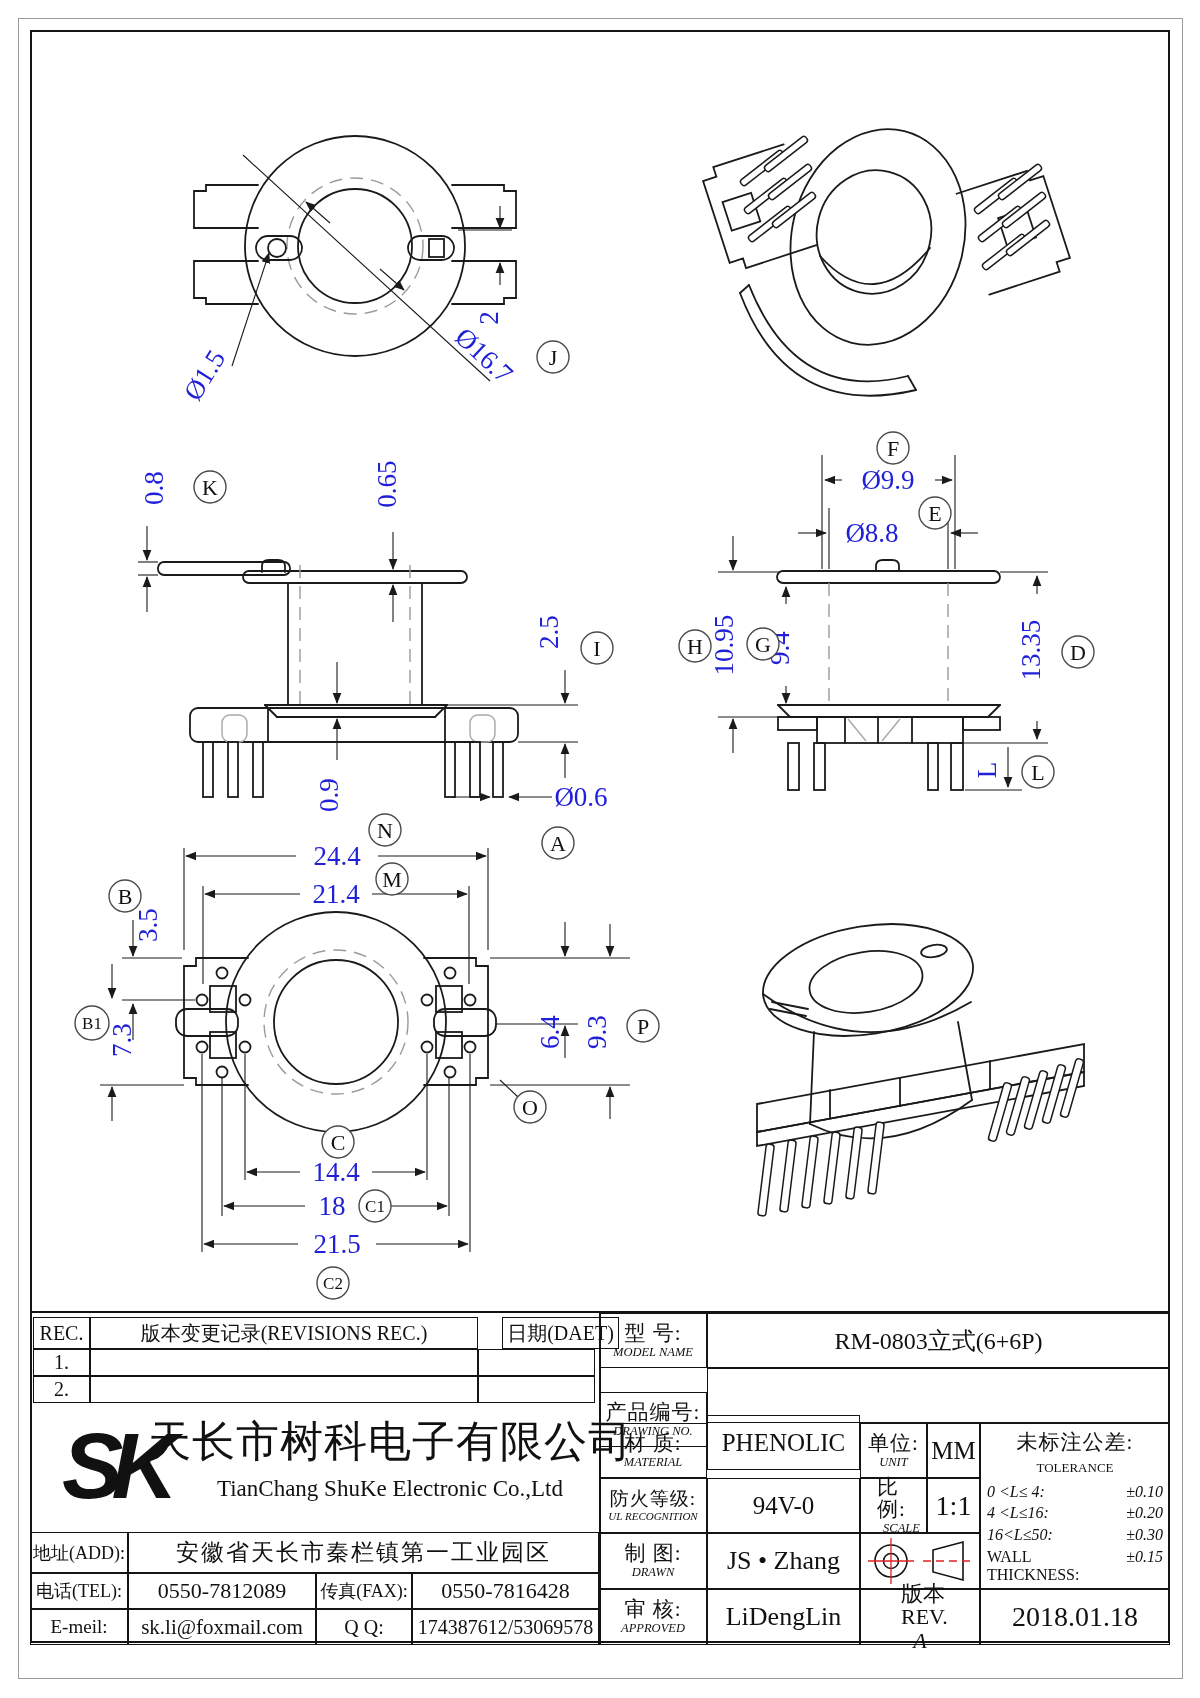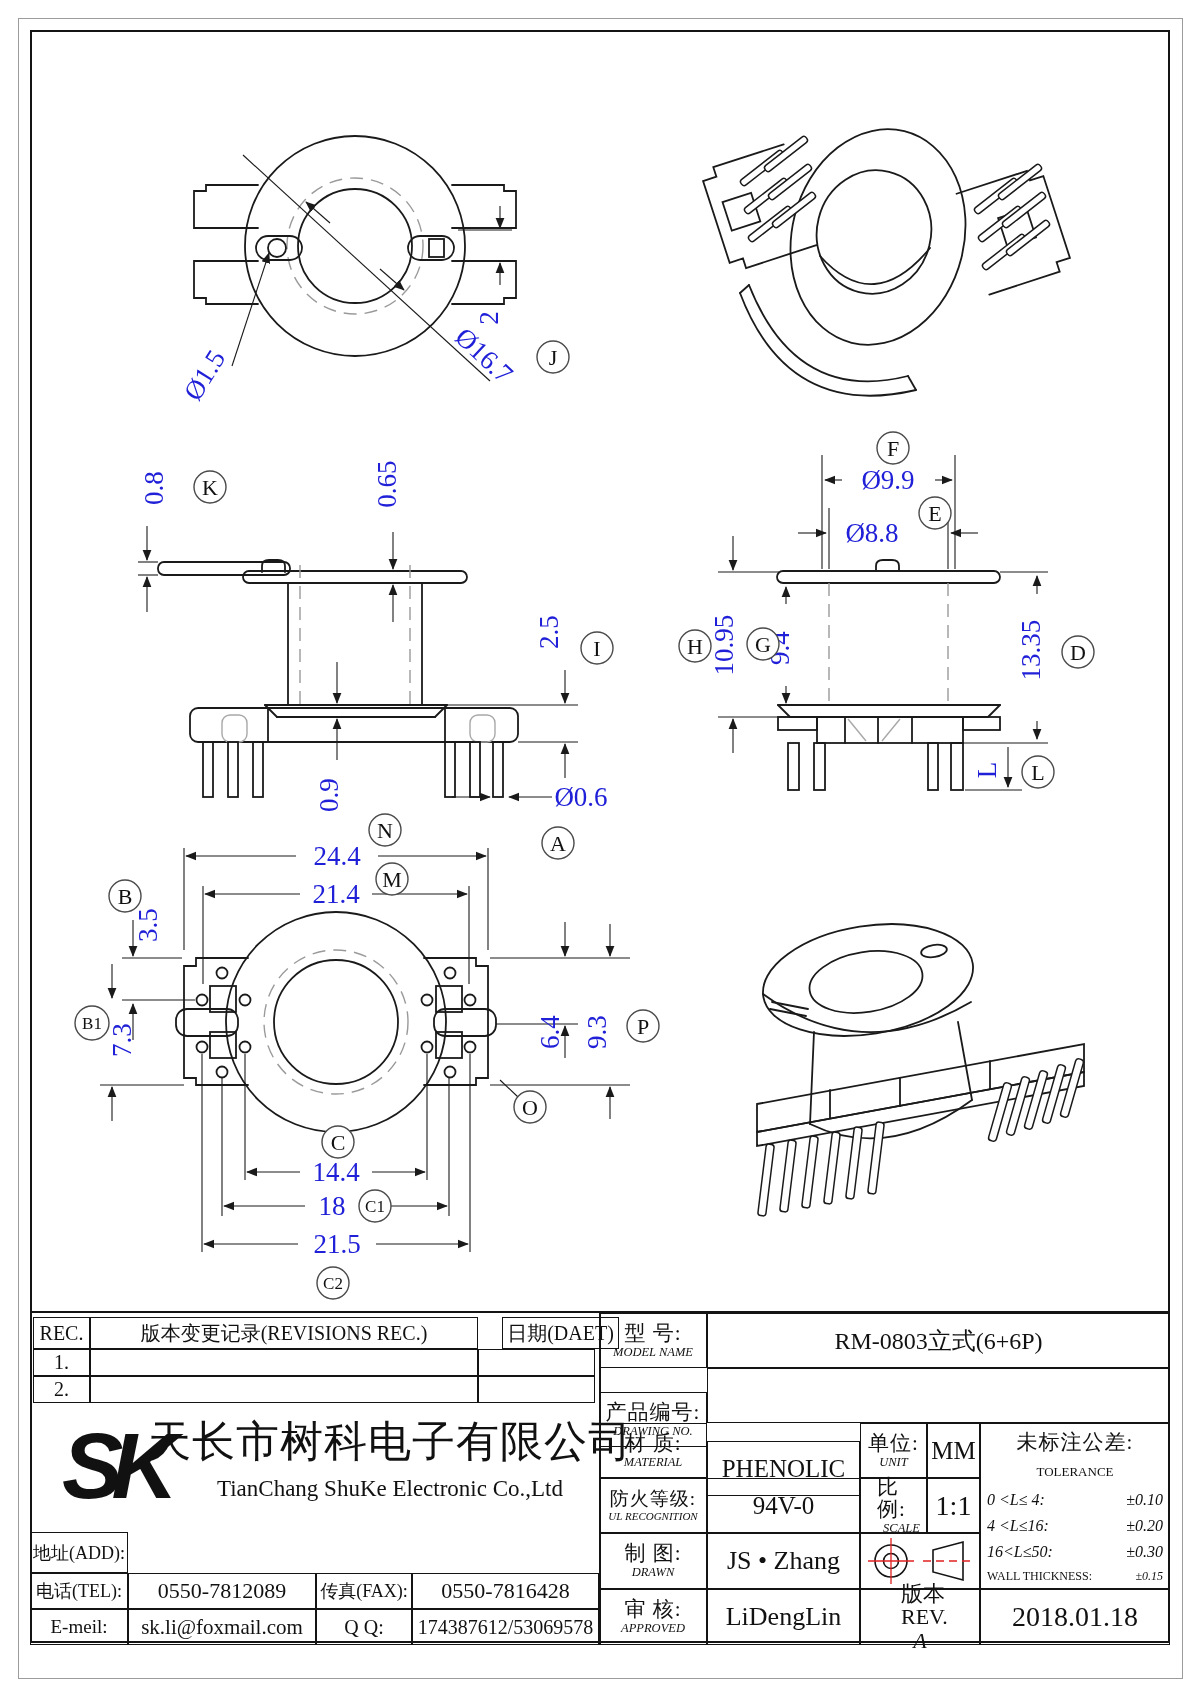--- a/index.html
+++ b/index.html
@@ -400,20 +400,21 @@
       <div class="cell" style="left:448px;top:63px;width:117px;height:27px;"></div>
     </div>
 
     <div>
       <div class="noborder" style="position:absolute;left:14px;top:98px;width:140px;height:110px;display:flex;align-items:center;justify-content:center;font-family:'Liberation Sans',sans-serif;font-weight:bold;font-style:italic;font-size:92px;letter-spacing:-12px;">SK</div>
       <div class="noborder" style="position:absolute;left:150px;top:102px;width:420px;height:54px;display:flex;align-items:center;justify-content:center;font-size:43px;letter-spacing:1px;white-space:nowrap;">天长市树科电子有限公司</div>
       <div class="noborder" style="position:absolute;left:150px;top:160px;width:420px;height:32px;display:flex;align-items:center;justify-content:center;font-size:23px;white-space:nowrap;">TianChang ShuKe Electronic Co.,Ltd</div>
     </div>
 
     <div class="cell" style="left:0;top:219px;width:98px;height:41px;font-size:18px;">地址(ADD):</div>
+    <div class="cell" style="left:98px;top:219px;width:471px;height:41px;font-size:23px;letter-spacing:2px;">安徽省天长市秦栏镇第一工业园区</div>
     <div class="cell" style="left:0;top:260px;width:98px;height:36px;font-size:18px;">电话(TEL):</div>
     <div class="cell" style="left:98px;top:260px;width:188px;height:36px;font-size:22px;">0550-7812089</div>
     <div class="cell" style="left:286px;top:260px;width:96px;height:36px;font-size:18px;">传真(FAX):</div>
     <div class="cell" style="left:382px;top:260px;width:187px;height:36px;font-size:22px;">0550-7816428</div>
     <div class="cell" style="left:0;top:296px;width:98px;height:36px;font-size:19px;">E-meil:</div>
     <div class="cell" style="left:98px;top:296px;width:188px;height:36px;font-size:21px;">sk.li@foxmail.com</div>
     <div class="cell" style="left:286px;top:296px;width:96px;height:36px;font-size:20px;">Q Q:</div>
     <div class="cell" style="left:382px;top:296px;width:187px;height:36px;font-size:20px;">174387612/53069578</div>
 
     <div class="cell lab" style="left:569px;top:0;width:108px;height:55px;">
@@ -424,21 +425,21 @@
     <div class="cell lab" style="left:569px;top:55px;width:108px;height:55px;margin-top:24px;">
       <span class="cn">产品编号:</span>
       <span class="en">DRAWING NO.</span>
     </div>
     <div class="cell" style="left:677px;top:55px;width:463px;height:55px;font-size:24px;"></div>
 
     <div class="cell lab" style="left:569px;top:110px;width:108px;height:55px;">
       <span class="cn">材  质:</span>
       <span class="en">MATERIAL</span>
     </div>
-    <div class="cell val" style="left:677px;top:128px;width:153px;height:55px;">PHENOLIC</div>
+    <div class="cell val" style="left:677px;top:102px;width:153px;height:55px;">PHENOLIC</div>
     <div class="cell lab" style="left:830px;top:110px;width:67px;height:55px;">
       <span class="cn">单位:</span>
       <span class="en">UNIT</span>
     </div>
     <div class="cell val" style="left:897px;top:110px;width:53px;height:55px;">MM</div>
 
     <div class="cell lab" style="left:569px;top:165px;width:108px;height:55px;">
       <span class="cn" style="font-size:19px;">防火等级:</span>
       <span class="en" style="font-size:11px;">UL RECOGNITION</span>
     </div>
@@ -484,19 +485,19 @@
           <span>±0.10</span>
       </div>
       <div class="it" style="font-size:16px;width:100%;display:flex;justify-content:space-between;">
         <span>4 &lt;L≤16:</span>
           <span>±0.20</span>
       </div>
       <div class="it" style="font-size:16px;width:100%;display:flex;justify-content:space-between;">
         <span>16&lt;L≤50:</span>
           <span>±0.30</span>
       </div>
-      <div class="it" style="font-size:12px;width:100%;display:flex;justify-content:space-between;">
+      <div class="it" style="font-size:16px;width:100%;display:flex;justify-content:space-between;">
         <span style="font-style:normal;">WALL THICKNESS:</span>
           <span>±0.15</span>
       </div>
     </div>
   </div>
 </div>
 
 </body></html>

